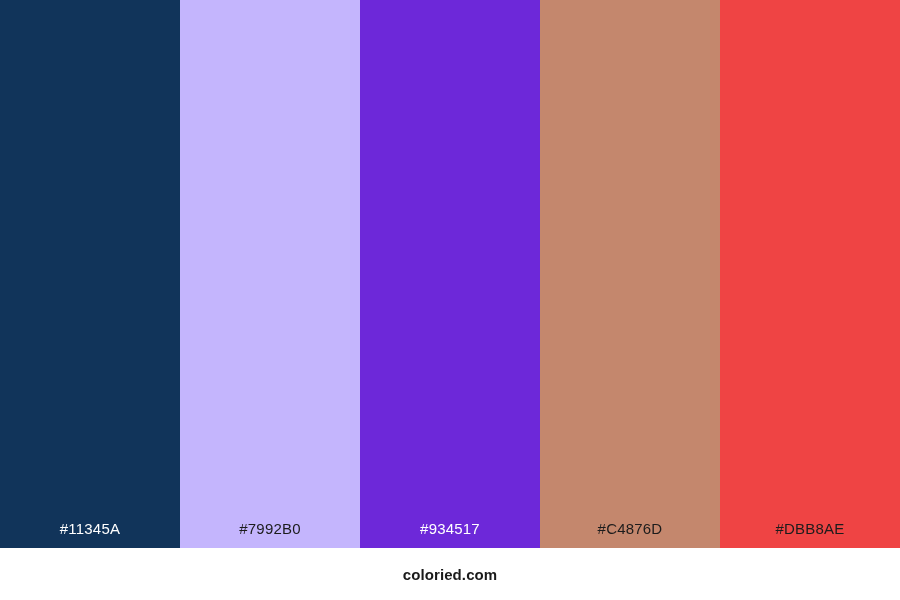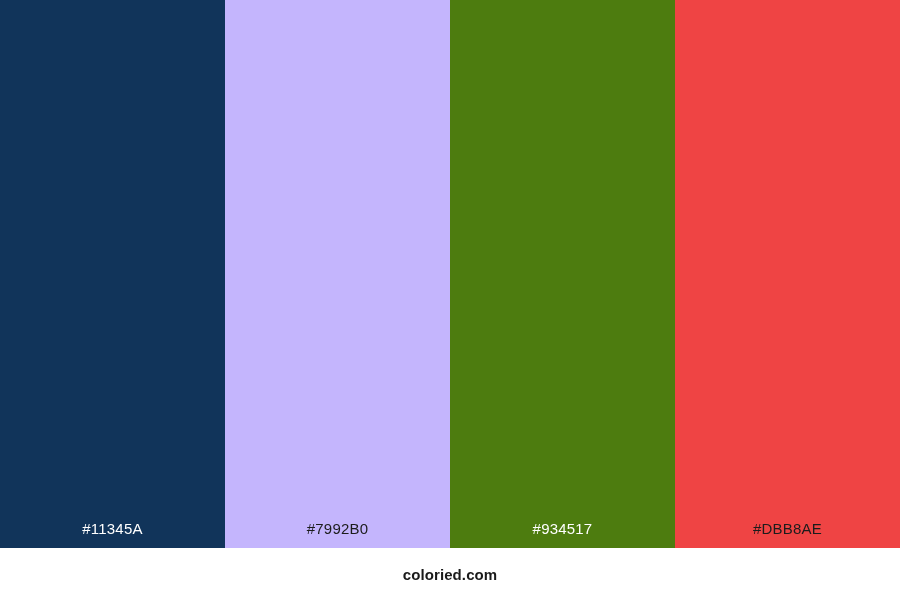--- a/index.html
+++ b/index.html
@@ -85,24 +85,27 @@
   <div class="swatch-strip">
 
     <div class="swatch" style="background-color: rgb(17, 52, 90);">
       <span class="swatch-label light-text">#11345A</span>
     </div>
 
     <div class="swatch" style="background-color: #c4b5fd;">
       <span class="swatch-label dark-text">#7992B0</span>
     </div>
 
-    <div class="swatch" style="background-color: #4d7c0f;">
+    <div class="swatch" style="background-color: #6d28d9;">
       <span class="swatch-label light-text">#934517</span>
     </div>
 
+    <div class="swatch" style="background-color: rgb(196, 135, 109);">
+      <span class="swatch-label dark-text">#C4876D</span>
+    </div>
 
     <div class="swatch" style="background-color: #ef4444;">
       <span class="swatch-label dark-text">#DBB8AE</span>
     </div>
 
   </div>
 
   <div class="footer-bar">
     <span class="footer-brand">coloried.com</span>
   </div>

